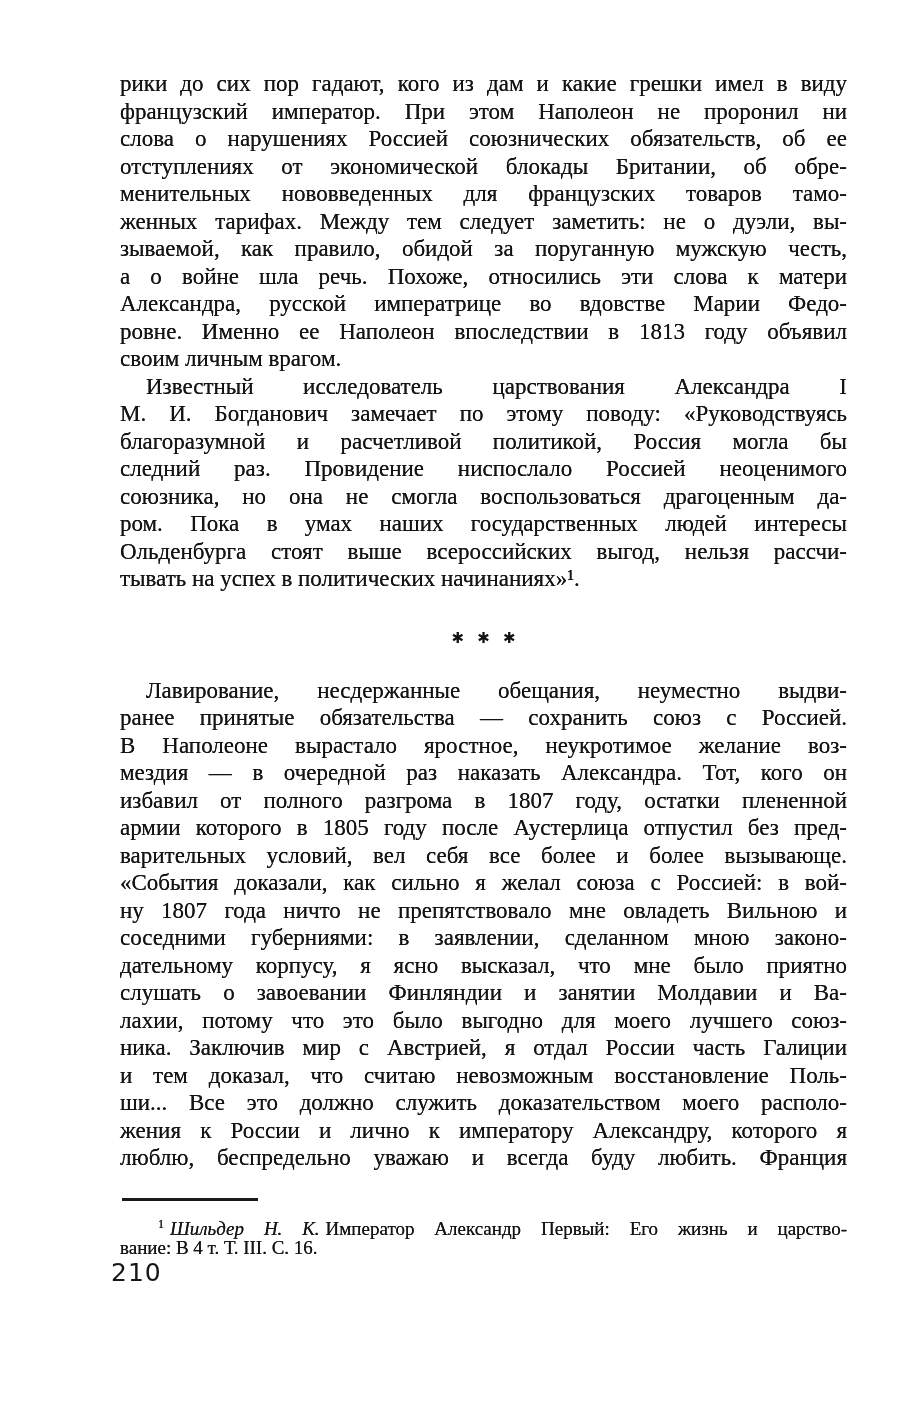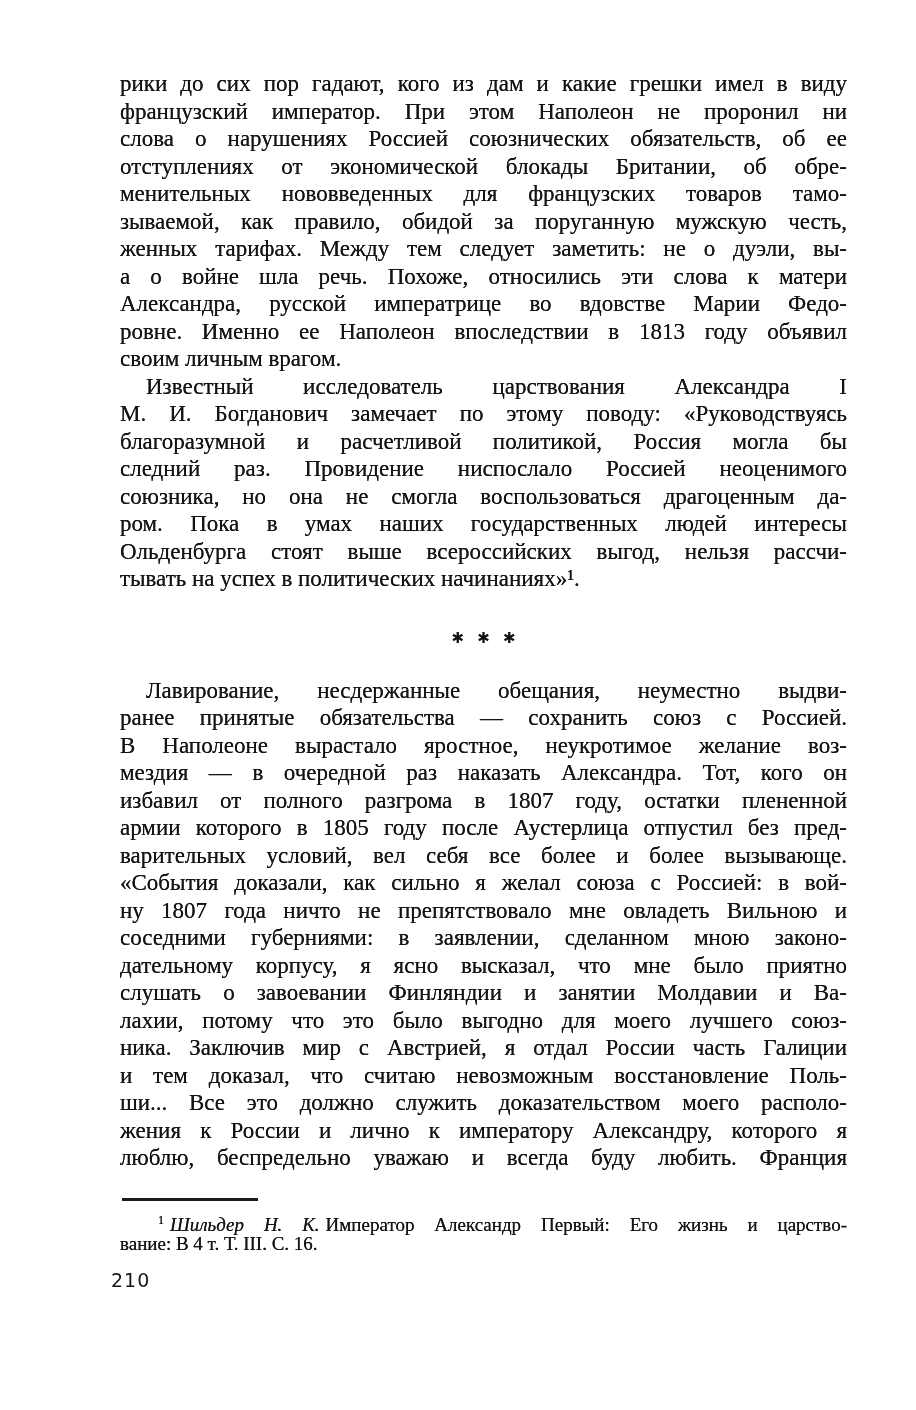--- a/index.html
+++ b/index.html
@@ -59,63 +59,62 @@
     margin-left: 2px;
     width: 136px;
     height: 0;
     border-top: 3px solid #1a1a1a;
   }
   .footnote {
     margin-top: 9px;
   }
   .fn-line {
     font-size: 19px;
-    line-height: 20px;
+    line-height: 28px;
     height: 24px;
     text-align: justify;
     text-align-last: justify;
     text-shadow: 0 0 0.3px rgba(0,0,0,0.85);
   }
   .fn-line.last {
     text-align-last: left;
   }
   .fn-line1 {
     text-indent: 38px;
   }
   .fn-line sup {
     font-size: 12px;
     margin-right: 6px;
   }
   .fn-line i {
     margin-right: 6px;
   }
   .page-number {
-    margin-top: 7px;
     margin-left: -9px;
     font-family: "DejaVu Sans", "Liberation Sans", sans-serif;
-    font-size: 19px;
+    font-size: 25px;
     line-height: 30px;
     letter-spacing: 1px;
     color: #161616;
   }
 </style>
 </head>
 <body>
 
 <div class="page">
   <div class="text-block">
 
     <div class="para">
       <div class="line">рики до сих пор гадают, кого из дам и какие грешки имел в виду</div>
       <div class="line">французский император. При этом Наполеон не проронил ни</div>
       <div class="line">слова о нарушениях Россией союзнических обязательств, об ее</div>
       <div class="line">отступлениях от экономической блокады Британии, об обре-</div>
       <div class="line">менительных нововведенных для французских товаров тамо-</div>
+      <div class="line">женных тарифах. Между тем следует заметить: не о дуэли, вы-</div>
       <div class="line">зываемой, как правило, обидой за поруганную мужскую честь,</div>
-      <div class="line">женных тарифах. Между тем следует заметить: не о дуэли, вы-</div>
       <div class="line">а о войне шла речь. Похоже, относились эти слова к матери</div>
       <div class="line">Александра, русской императрице во вдовстве Марии Федо-</div>
       <div class="line">ровне. Именно ее Наполеон впоследствии в 1813 году объявил</div>
       <div class="line last">своим личным врагом.</div>
     </div>
 
     <div class="para">
       <div class="line indent">Известный исследователь царствования Александра I</div>
       <div class="line">М. И. Богданович замечает по этому поводу: «Руководствуясь</div>
       <div class="line">благоразумной и расчетливой политикой, Россия могла бы</div>

